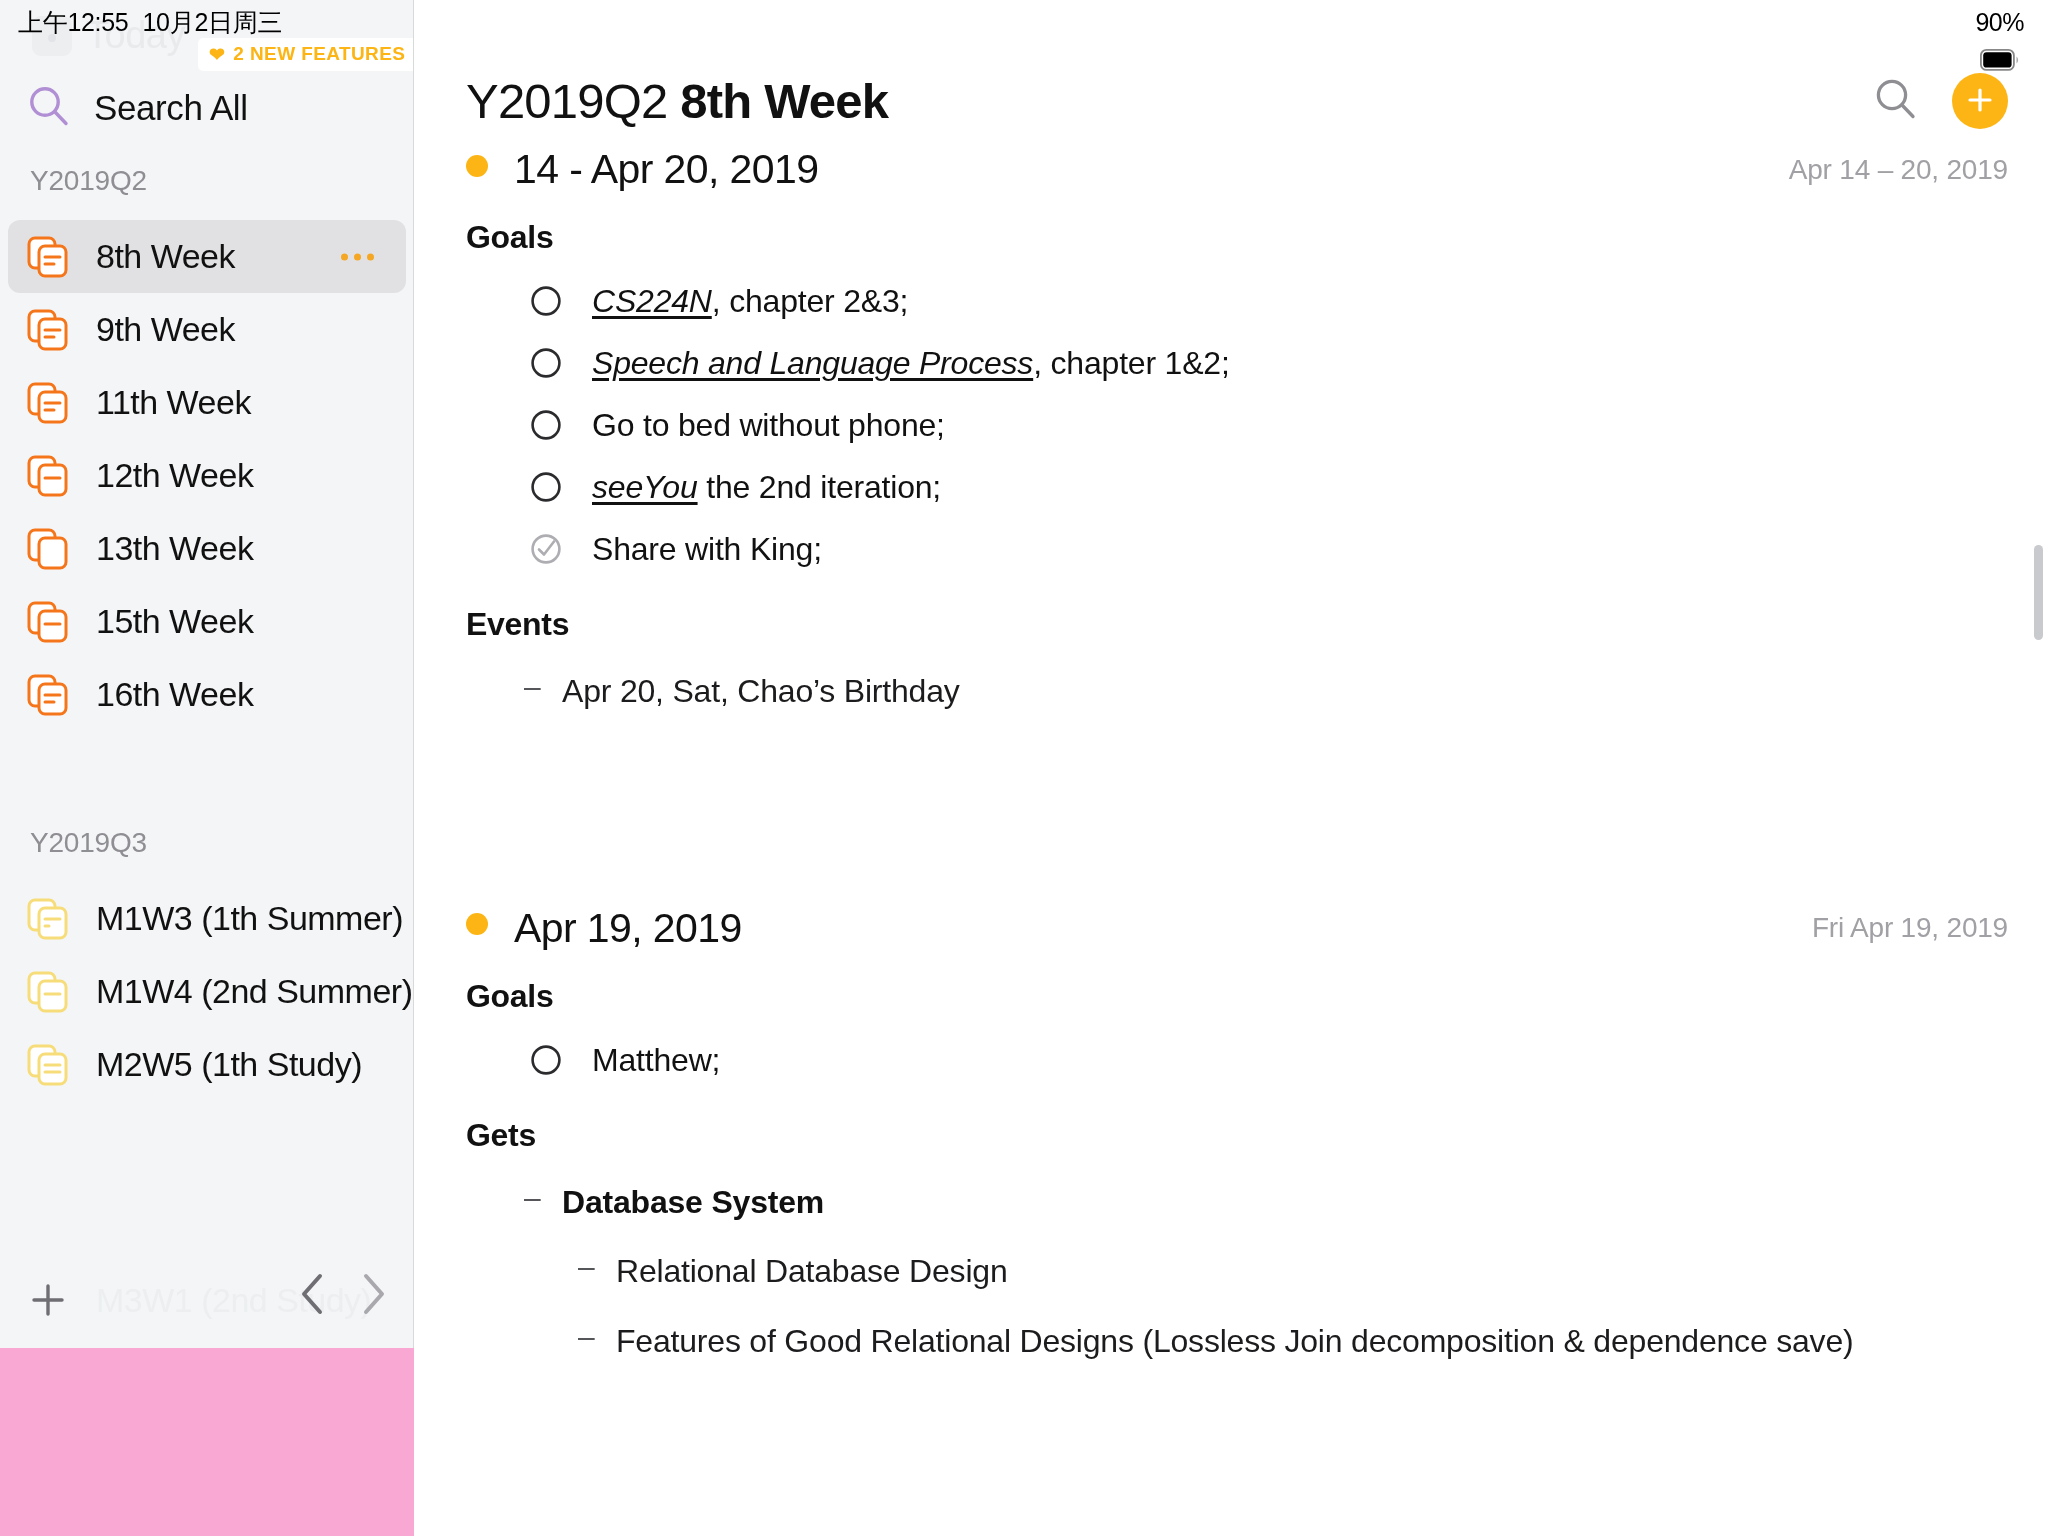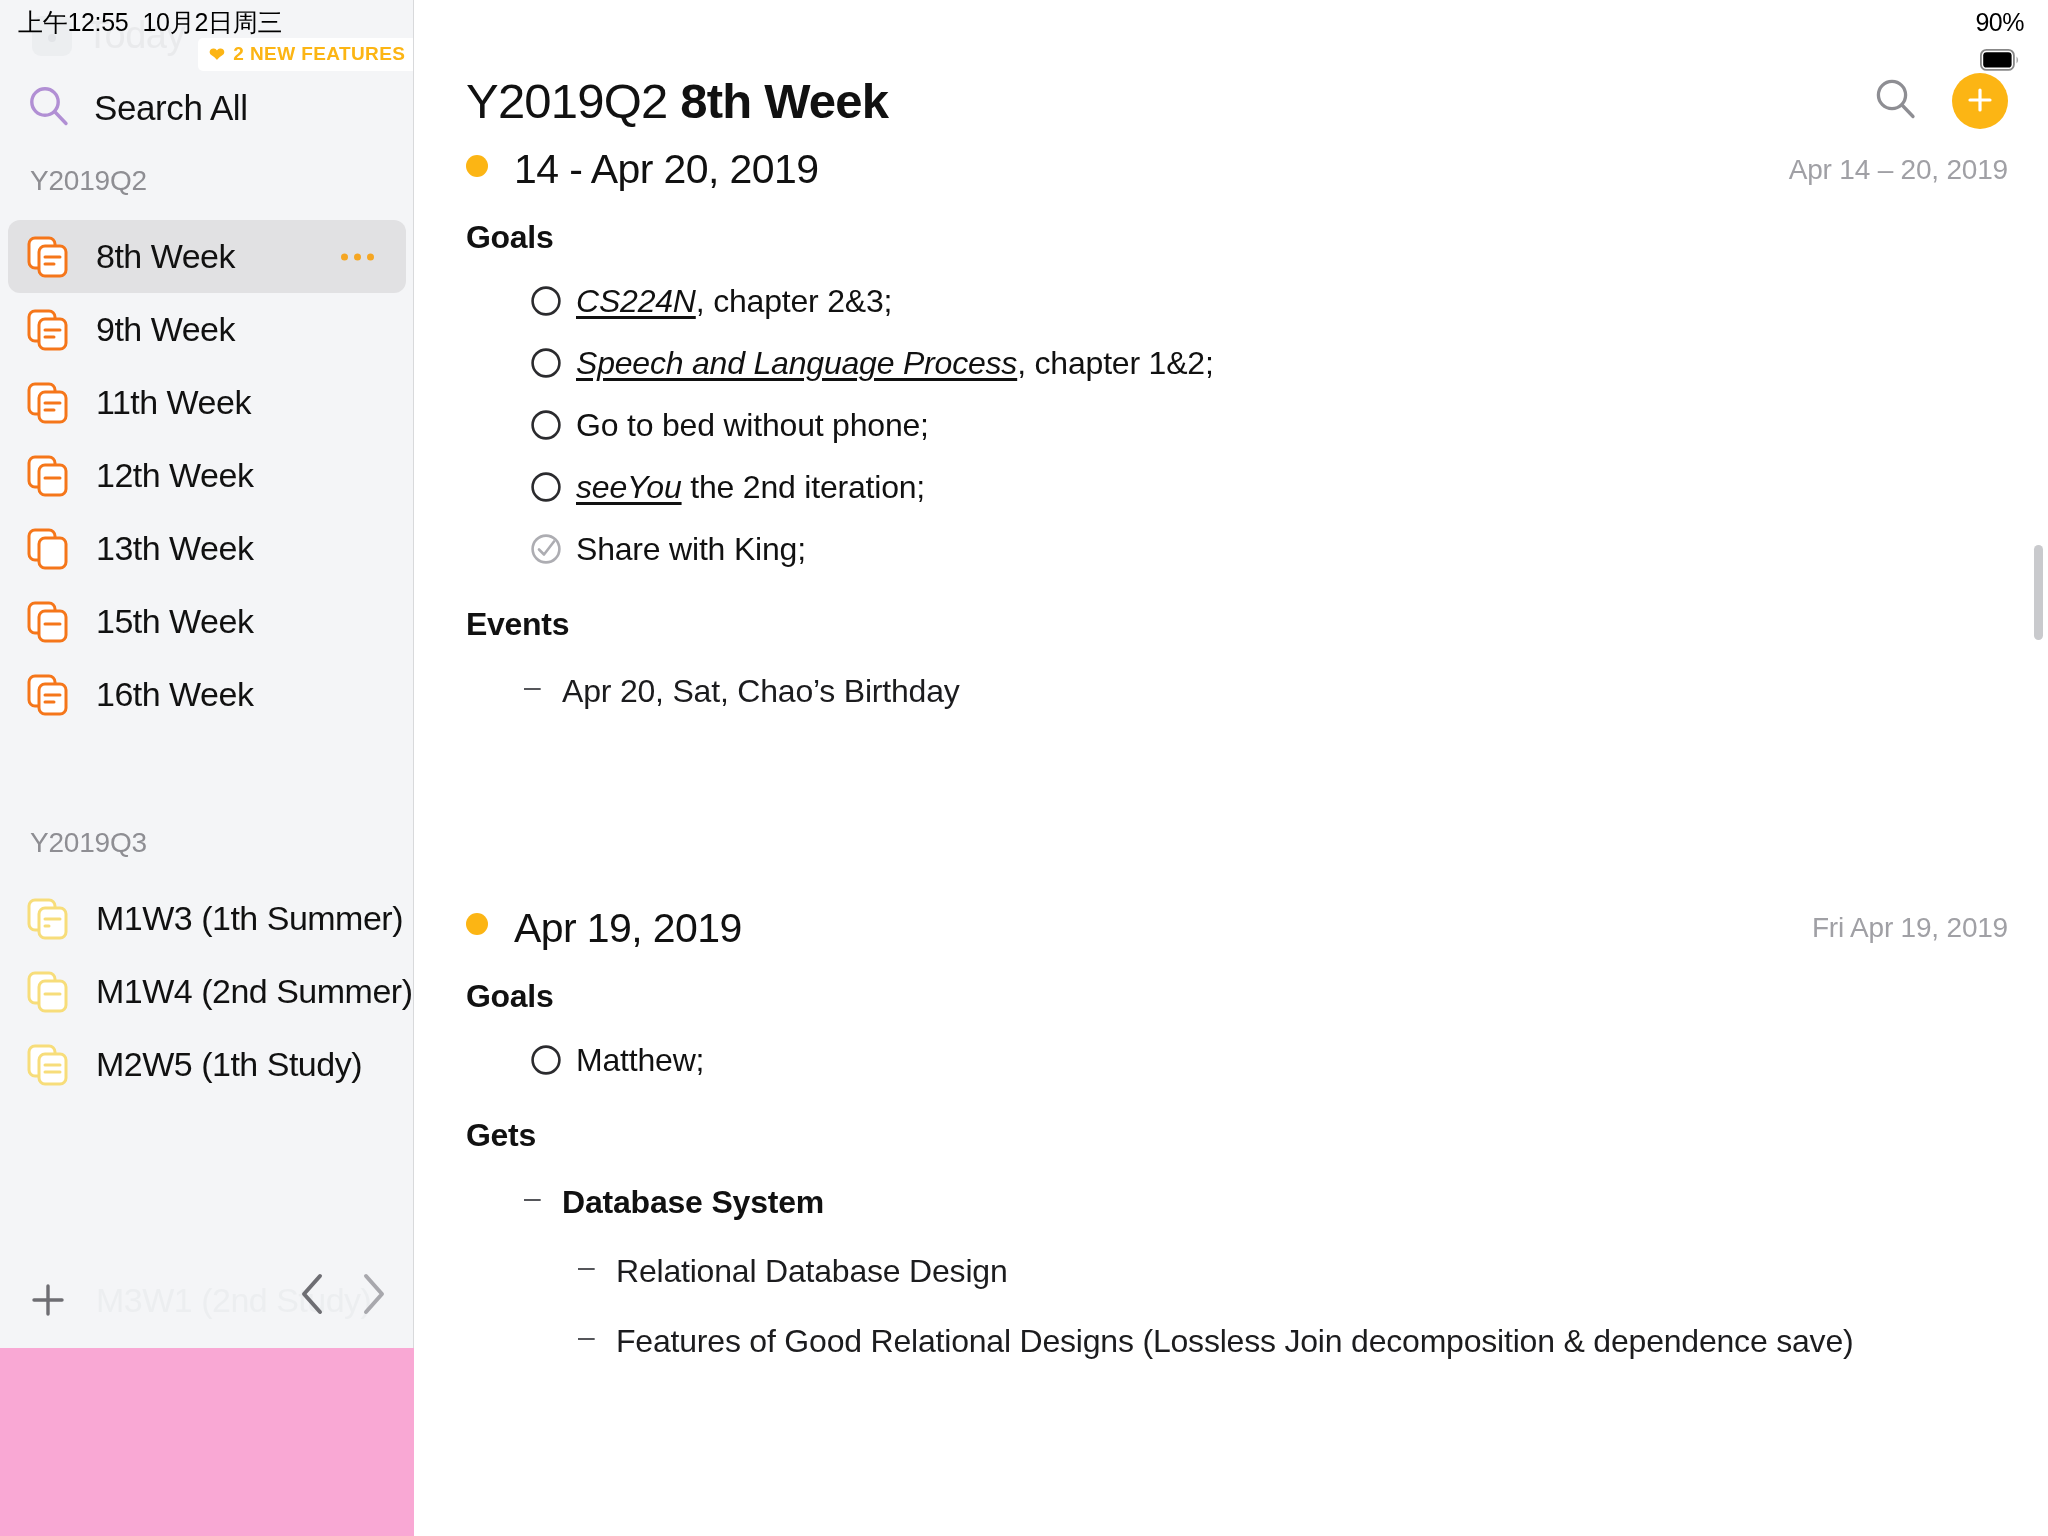--- a/index.html
+++ b/index.html
@@ -304,21 +304,21 @@
     font-weight: bold;
     color: #111;
     letter-spacing: -0.3px;
     margin: 0 0 14px 0;
   }
 
   .goal-list { list-style: none; margin: 0 0 26px 0; padding: 0; }
   .goal-item {
     display: flex;
     align-items: flex-start;
-    gap: 14px;
+    gap: 30px;
     padding: 11px 0 11px 64px;
   }
   .goal-text {
     font-size: 32px;
     color: #111;
     letter-spacing: -0.2px;
     line-height: 1.25;
   }
   .goal-text .ref {
     font-style: italic;

